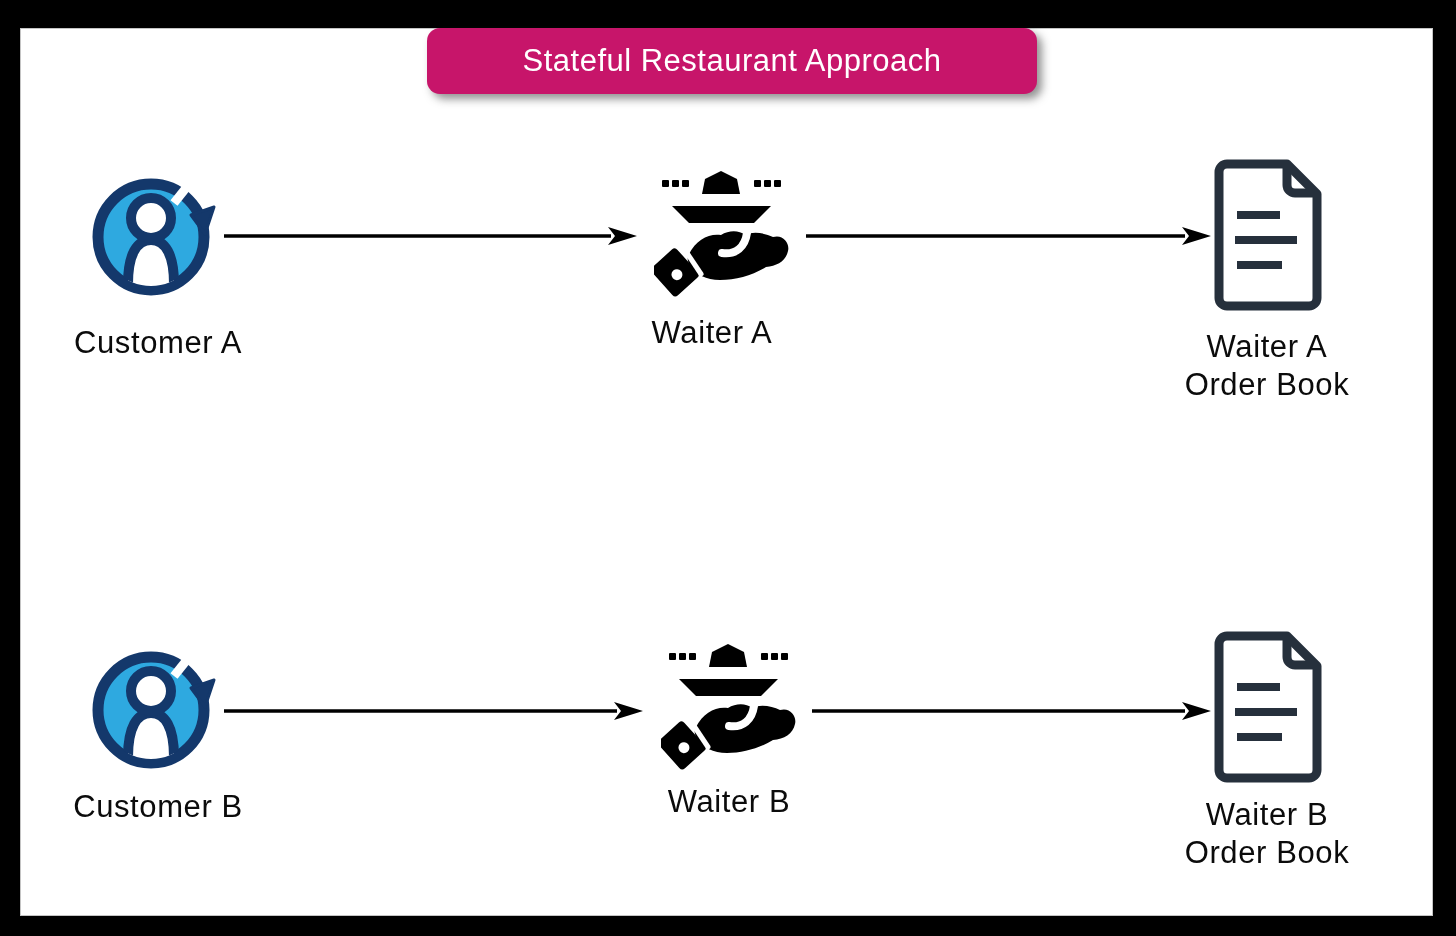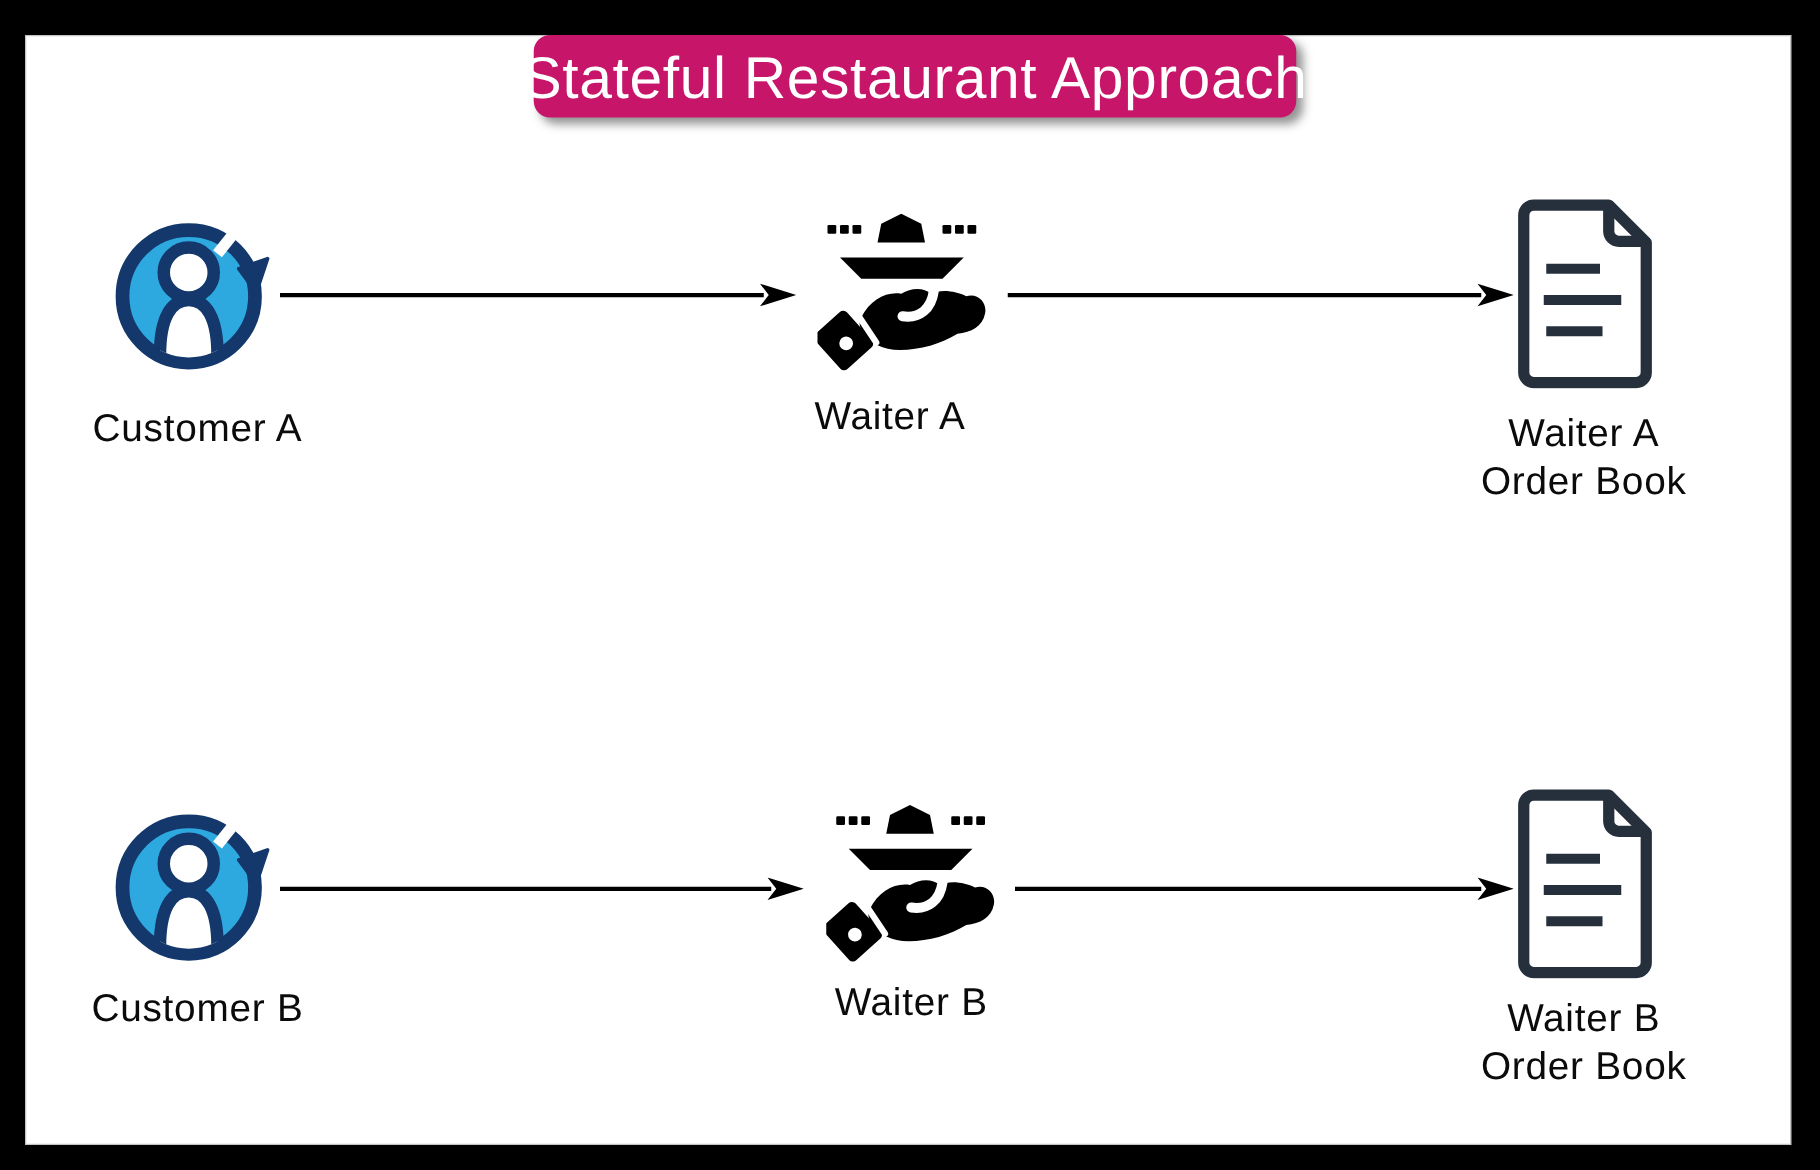--- a/index.html
+++ b/index.html
@@ -14,21 +14,21 @@
     border:1px solid #c4c4c4;box-sizing:border-box;
   }
   .banner{
     position:absolute;left:427px;top:28px;width:610px;height:66px;
     background:var(--banner-bg,#c7156a);
     border-radius:13px;
     box-shadow:5px 5px 8px rgba(40,40,40,.5);
     display:flex;align-items:center;justify-content:center;
   }
   .banner span{
-    color:var(--banner-text,#fff);font-size:47px;letter-spacing:.5px;
+    color:var(--banner-text,#fff);font-size:31px;letter-spacing:.5px;
     white-space:nowrap;
   }
   .label{
     position:absolute;width:320px;text-align:center;
     font-size:31px;letter-spacing:.6px;color:#0b0b0b;line-height:38px;
     white-space:nowrap;
   }
   .icon{position:absolute;}
   .arrow{position:absolute;height:20px;}
   .arrow line{stroke:var(--arrow,#000);stroke-width:3.4px;}

